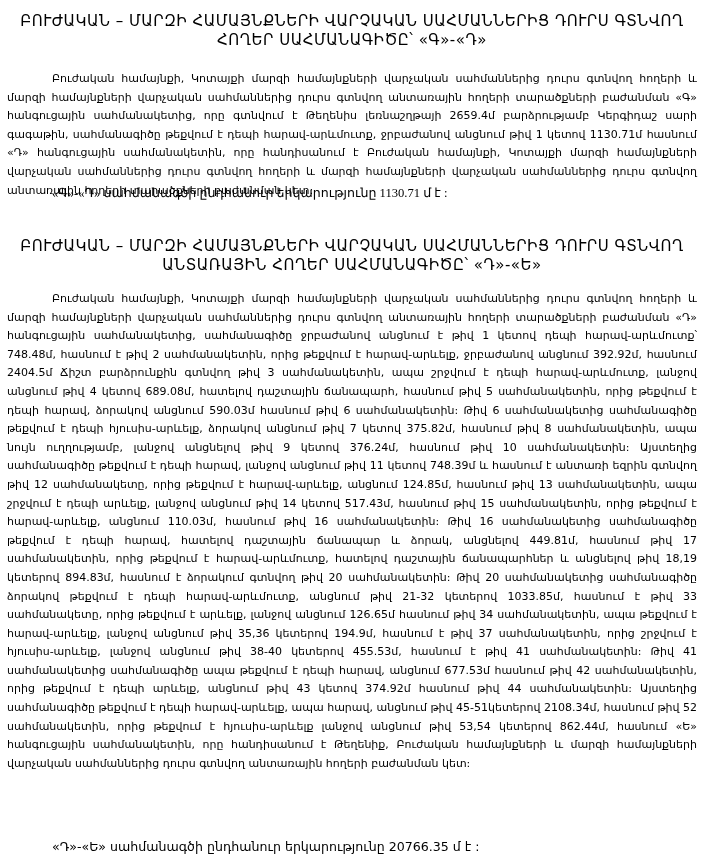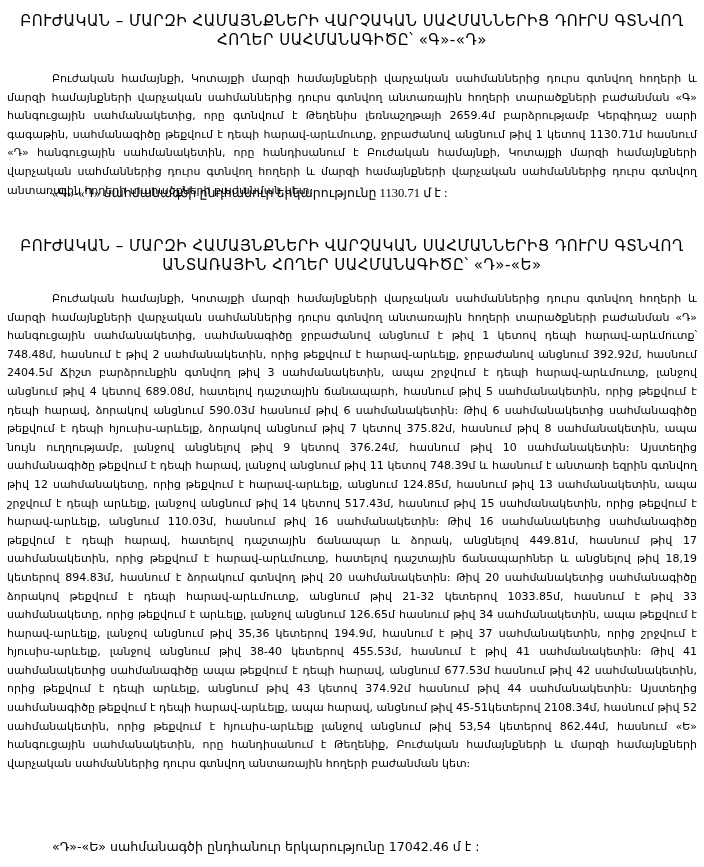--- a/index.html
+++ b/index.html
@@ -44,14 +44,14 @@
 </head>
 <body>
 
 <div class="page">
   <h1 class="title title1">ԲՈՒԺԱԿԱՆ – ՄԱՐԶԻ ՀԱՄԱՅՆՔՆԵՐԻ ՎԱՐՉԱԿԱՆ ՍԱՀՄԱՆՆԵՐԻՑ ԴՈՒՐՍ ԳՏՆՎՈՂ ՀՈՂԵՐ ՍԱՀՄԱՆԱԳԻԾԸ՝ «Գ»-«Դ»</h1>
   <p class="para para1">Բուժական համայնքի, Կոտայքի մարզի համայնքների վարչական սահմաններից դուրս գտնվող հողերի և մարզի համայնքների վարչական սահմաններից դուրս գտնվող անտառային հողերի տարածքների բաժանման «Գ» հանգուցային սահմանակետից, որը գտնվում է Թեղենիս լեռնաշղթայի 2659.4մ բարձրությամբ Կերգիդաշ սարի գագաթին, սահմանագիծը թեքվում է դեպի հարավ-արևմուտք, ջրբաժանով անցնում թիվ 1 կետով 1130.71մ հասնում «Դ» հանգուցային սահմանակետին, որը հանդիսանում է Բուժական համայնքի, Կոտայքի մարզի համայնքների վարչական սահմաններից դուրս գտնվող հողերի և մարզի համայնքների վարչական սահմաններից դուրս գտնվող անտառային հողերի տարածքների բաժանման կետ:</p>
   <p class="total total1">«Գ»-«Դ» սահմանագծի ընդհանուր երկարությունը 1130.71 մ է :</p>
 
   <h1 class="title title2">ԲՈՒԺԱԿԱՆ – ՄԱՐԶԻ ՀԱՄԱՅՆՔՆԵՐԻ ՎԱՐՉԱԿԱՆ ՍԱՀՄԱՆՆԵՐԻՑ ԴՈՒՐՍ ԳՏՆՎՈՂ ԱՆՏԱՌԱՅԻՆ ՀՈՂԵՐ ՍԱՀՄԱՆԱԳԻԾԸ՝ «Դ»-«Ե»</h1>
   <p class="para para2">Բուժական համայնքի, Կոտայքի մարզի համայնքների վարչական սահմաններից դուրս գտնվող հողերի և մարզի համայնքների վարչական սահմաններից դուրս գտնվող անտառային հողերի տարածքների բաժանման «Դ» հանգուցային սահմանակետից, սահմանագիծը ջրբաժանով անցնում է թիվ 1 կետով դեպի հարավ-արևմուտք՝ 748.48մ, հասնում է թիվ 2 սահմանակետին, որից թեքվում է հարավ-արևելք, ջրբաժանով անցնում 392.92մ, հասնում 2404.5մ Ճիշտ բարձրունքին գտնվող թիվ 3 սահմանակետին, ապա շրջվում է դեպի հարավ-արևմուտք, լանջով անցնում թիվ 4 կետով 689.08մ, հատելով դաշտային ճանապարհ, հասնում թիվ 5 սահմանակետին, որից թեքվում է դեպի հարավ, ձորակով անցնում 590.03մ հասնում թիվ 6 սահմանակետին: Թիվ 6 սահմանակետից սահմանագիծը թեքվում է դեպի հյուսիս-արևելք, ձորակով անցնում թիվ 7 կետով 375.82մ, հասնում թիվ 8 սահմանակետին, ապա նույն ուղղությամբ, լանջով անցնելով թիվ 9 կետով 376.24մ, հասնում թիվ 10 սահմանակետին: Այստեղից սահմանագիծը թեքվում է դեպի հարավ, լանջով անցնում թիվ 11 կետով 748.39մ և հասնում է անտառի եզրին գտնվող թիվ 12 սահմանակետը, որից թեքվում է հարավ-արևելք, անցնում 124.85մ, հասնում թիվ 13 սահմանակետին, ապա շրջվում է դեպի արևելք, լանջով անցնում թիվ 14 կետով 517.43մ, հասնում թիվ 15 սահմանակետին, որից թեքվում է հարավ-արևելք, անցնում 110.03մ, հասնում թիվ 16 սահմանակետին: Թիվ 16 սահմանակետից սահմանագիծը թեքվում է դեպի հարավ, հատելով դաշտային ճանապար և ձորակ, անցնելով 449.81մ, հասնում թիվ 17 սահմանակետին, որից թեքվում է հարավ-արևմուտք, հատելով դաշտային ճանապարհներ և անցնելով թիվ 18,19 կետերով 894.83մ, հասնում է ձորակում գտնվող թիվ 20 սահմանակետին: Թիվ 20 սահմանակետից սահմանագիծը ձորակով թեքվում է դեպի հարավ-արևմուտք, անցնում թիվ 21-32 կետերով 1033.85մ, հասնում է թիվ 33 սահմանակետը, որից թեքվում է արևելք, լանջով անցնում 126.65մ հասնում թիվ 34 սահմանակետին, ապա թեքվում է հարավ-արևելք, լանջով անցնում թիվ 35,36 կետերով 194.9մ, հասնում է թիվ 37 սահմանակետին, որից շրջվում է հյուսիս-արևելք, լանջով անցնում թիվ 38-40 կետերով 455.53մ, հասնում է թիվ 41 սահմանակետին: Թիվ 41 սահմանակետից սահմանագիծը ապա թեքվում է դեպի հարավ, անցնում 677.53մ հասնում թիվ 42 սահմանակետին, որից թեքվում է դեպի արևելք, անցնում թիվ 43 կետով 374.92մ հասնում թիվ 44 սահմանակետին: Այստեղից սահմանագիծը թեքվում է դեպի հարավ-արևելք, ապա հարավ, անցնում թիվ 45-51կետերով 2108.34մ, հասնում թիվ 52 սահմանակետին, որից թեքվում է հյուսիս-արևելք լանջով անցնում թիվ 53,54 կետերով 862.44մ, հասնում «Ե» հանգուցային սահմանակետին, որը հանդիսանում է Թեղենիք, Բուժական համայնքների և մարզի համայնքների վարչական սահմաններից դուրս գտնվող անտառային հողերի բաժանման կետ:</p>
-  <p class="total total2">«Դ»-«Ե» սահմանագծի ընդհանուր երկարությունը 17042.46 մ է :</p>
+  <p class="total total2">«Դ»-«Ե» սահմանագծի ընդհանուր երկարությունը 20766.35 մ է :</p>
 </div>
 
 </body></html>

